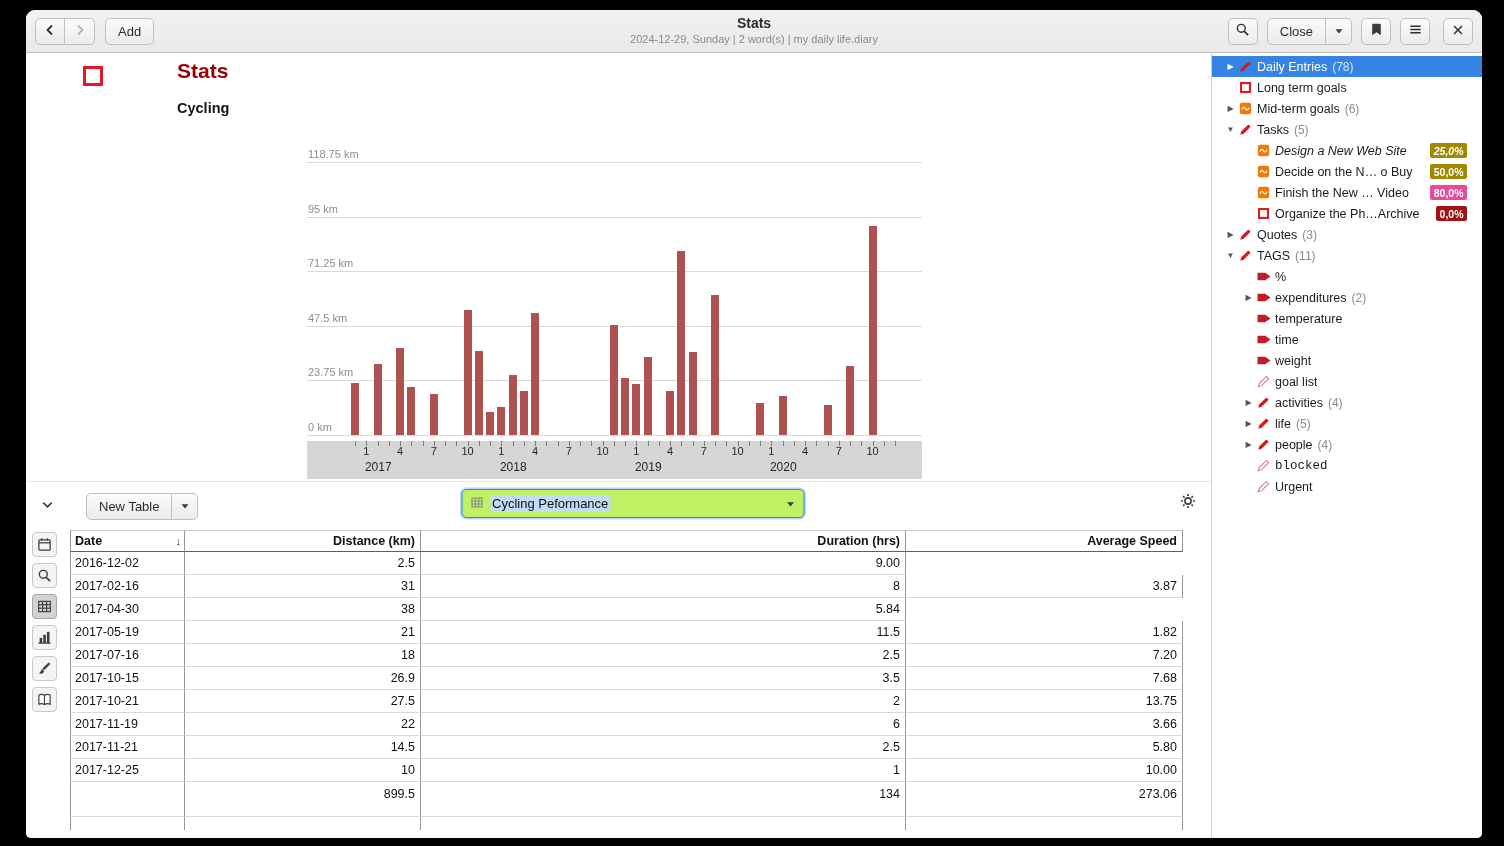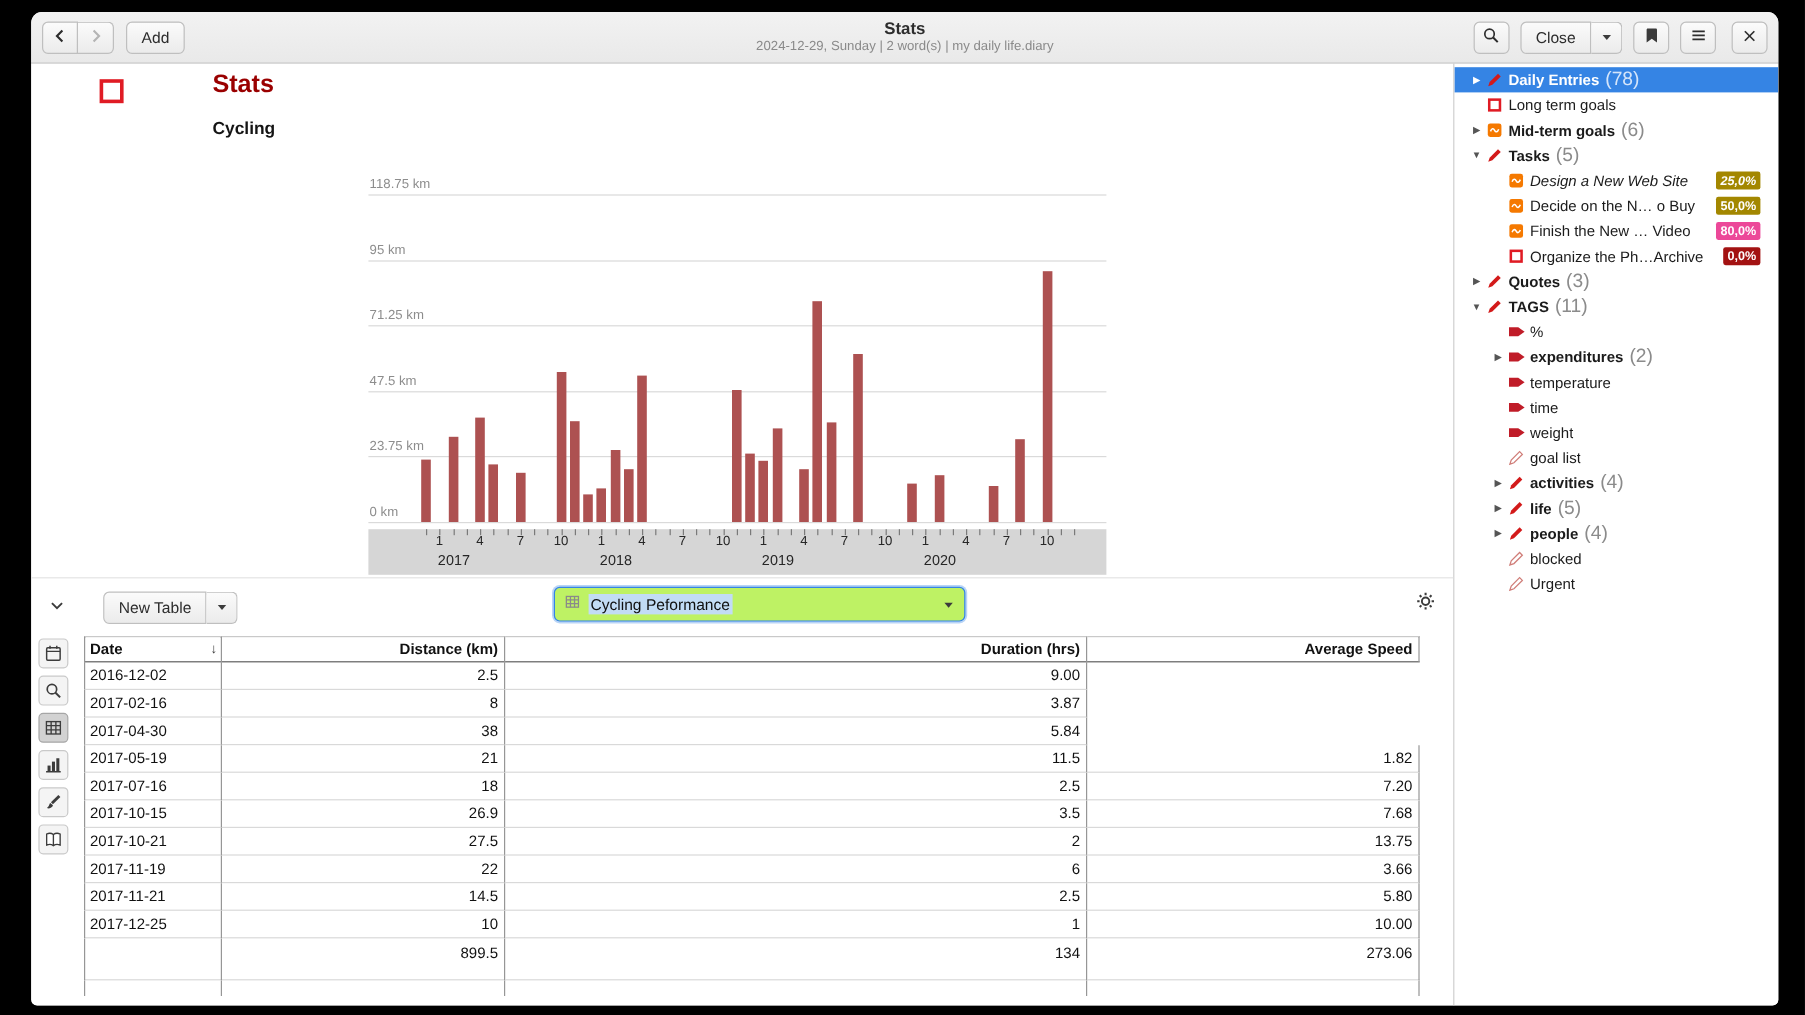--- a/index.html
+++ b/index.html
@@ -71,22 +71,22 @@
   .t-totals .t-cell{height:35px;line-height:25px}
   .t-fill .t-cell{height:13px;border-bottom:none}
   
   .sidebar{width:271px;flex:none;background:#fff;border-left:1px solid #cfcfcf;padding-top:3px;overflow:hidden}
   .tree-row{height:21px;display:flex;align-items:center;font-size:12.5px;color:#1b1b1b}
   .tree-row.selected{background:#3584e4;color:#fff}
   .expander{width:17px;flex:none;text-align:center;font-size:8px;color:#555;line-height:21px}
   .tree-row.selected .expander{color:#fff}
   .tree-icon{width:18px;flex:none;display:flex;align-items:center}
   .tree-label{white-space:nowrap;overflow:hidden;text-overflow:ellipsis;min-width:0;flex:0 1 auto}
-  .tree-label.b{font-weight:bold}
-  .tree-count{margin-left:5px;color:#8b8b8b;font-size:16px;flex:none}
+  .tree-label.b{font-weight:normal}
+  .tree-count{margin-left:5px;color:#8b8b8b;font-size:12px;flex:none}
   .tree-row.selected .tree-count{color:#d5e5fa}
   .tree-badge{margin-left:auto;margin-right:15px;flex:none;color:#fff;font-size:10.5px;font-weight:bold;
     padding:1.5px 3.5px;border-radius:2px;line-height:12px}
 </style>
 </head>
 <body>
 
 <div class="window">
 
   <header class="headerbar">
@@ -388,20 +388,21 @@
               <div class="t-cell num"><span>Duration (hrs)</span></div>
               <div class="t-cell num"><span>Average Speed</span></div>
             </div>
             <div class="t-row">
               <div class="t-cell txt">2016-12-02</div>
               <div class="t-cell num">2.5</div>
               <div class="t-cell num">9.00</div>
             </div>
             <div class="t-row">
               <div class="t-cell txt">2017-02-16</div>
+              <div class="t-cell num">31</div>
               <div class="t-cell num">8</div>
               <div class="t-cell num">3.87</div>
             </div>
             <div class="t-row">
               <div class="t-cell txt">2017-04-30</div>
               <div class="t-cell num">38</div>
               <div class="t-cell num">5.84</div>
             </div>
             <div class="t-row">
               <div class="t-cell txt">2017-05-19</div>
@@ -645,21 +646,21 @@
           <div class="tree-row" style="padding-left: 28px;">
             <span class="expander">▶</span>
             <span class="tree-icon">
               <svg width="13" height="13" viewBox="0 0 16 16">
                 <path d="M1.5 14.5 L2.9 10.3 L11.5 1.7 L14.3 4.5 L5.7 13.1 Z" fill="#d31a1a"></path>
               </svg>
             </span>
             <span class="tree-label b">people</span>
             <span class="tree-count">(4)</span>
           </div>
-          <div class="tree-row" style="padding-left: 28px;">
+          <div class="tree-row" style="padding-left: 28px; font-family: Liberation Mono, monospace;">
             <span class="expander"></span>
             <span class="tree-icon">
               <svg width="13" height="13" viewBox="0 0 16 16">
                 <path d="M1.5 14.5 L2.9 10.3 L11.5 1.7 L14.3 4.5 L5.7 13.1 Z" fill="#fff" stroke="#d07e79" stroke-width="1.3"></path>
               </svg>
             </span>
             <span class="tree-label">blocked</span>
           </div>
           <div class="tree-row" style="padding-left: 28px;">
             <span class="expander"></span>

